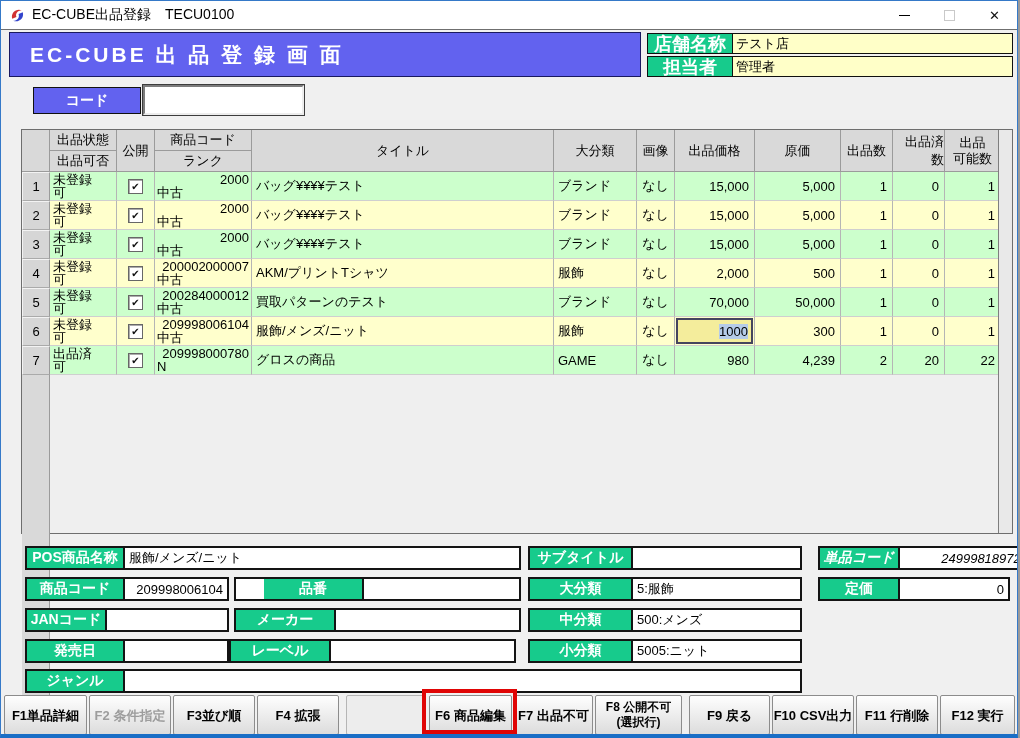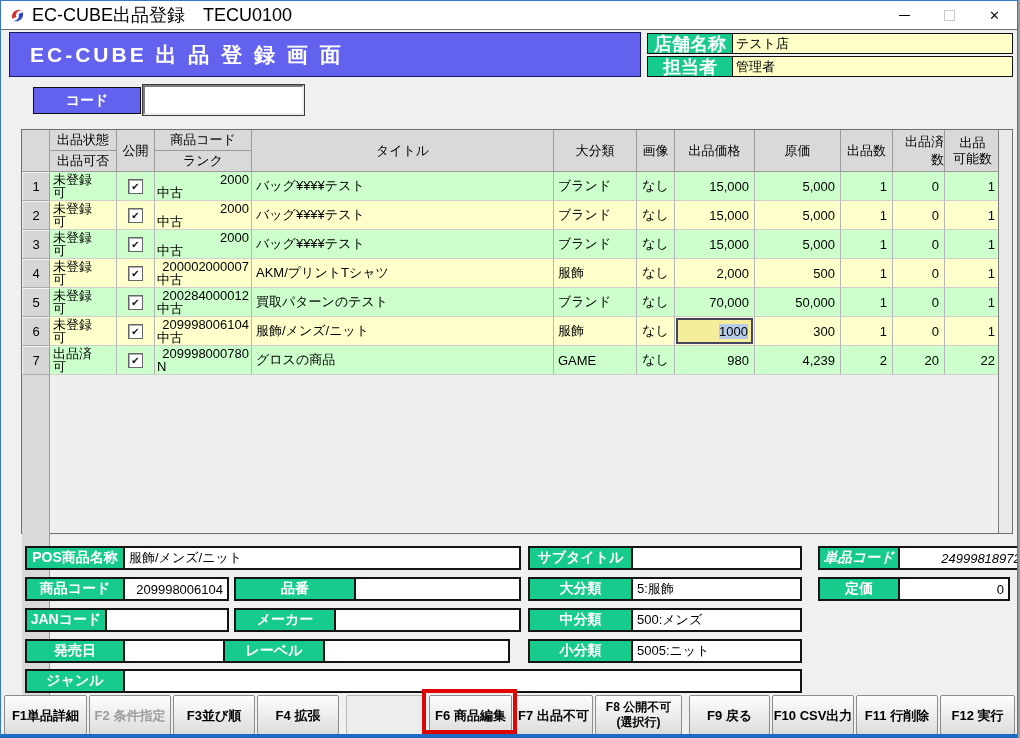--- a/index.html
+++ b/index.html
@@ -1,20 +1,20 @@
 <!DOCTYPE html>
 <html><head>
 <meta charset="utf-8">
 <style>
   html,body{margin:0;padding:0;background:#9a9a9a;font-family:"Liberation Sans","DejaVu Sans",sans-serif;}
   .window{position:relative;width:1016px;height:733px;background:#f0f0f0;border:1px solid #3579c8;border-bottom:4px solid #1a6ec6;overflow:hidden;}
   
   .titlebar{position:absolute;left:0;top:0;right:0;height:28px;background:#ffffff;border-bottom:1px solid #6f6f6f;display:flex;align-items:center;}
   .appicon{width:17px;height:17px;margin:0 6px 0 8px;}
-  .apptitle{font-size:18px;color:#000;text-align:right;}
+  .apptitle{font-size:14px;color:#000;text-align:right;}
   .winbtns{margin-left:auto;display:flex;height:100%;}
   .winbtn{width:45px;height:100%;display:flex;align-items:center;justify-content:center;}
   .glyph-min{width:11px;height:0;border-top:1px solid #000;}
   .glyph-max{width:9px;height:9px;border:1px solid #c9c9c9;}
   .glyph-close{font-size:13px;color:#111;line-height:1;}
   
   .hdr-panel{position:absolute;left:8px;top:31px;width:632px;height:45px;background:#6262ef;border:1px solid #191960;color:#fff;font-size:21px;font-weight:bold;letter-spacing:3px;display:flex;align-items:center;padding-left:20px;box-sizing:border-box;}
   .inforow{position:absolute;left:646px;width:366px;height:21px;display:flex;border:1px solid #101010;box-sizing:border-box;}
   .inforow .ilabel{width:84px;background:#17cb8c;color:#fff;font-size:18px;font-weight:bold;display:flex;align-items:center;justify-content:center;border-right:1px solid #101010;}
   .inforow .ivalue{flex:1;background:#ffffc8;font-size:13px;color:#000;display:flex;align-items:center;padding-left:3px;}
@@ -302,21 +302,21 @@
   <div class="fgroup" style="left:817px;top:545px;width:216px;font-style:italic;">
     <div class="flabel" style="width:80px;">単品コード</div>
     <div class="fvalue right">249998189727</div>
   </div>
 
   <div class="fgroup" style="left:24px;top:576px;width:204px;">
     <div class="flabel" style="width:98px;">商品コード</div>
     <div class="fvalue right">209998006104</div>
   </div>
   <div class="fgroup" style="left:233px;top:576px;width:287px;">
-    <div class="flabel" style="width:120px;">品番</div>
+    <div class="flabel" style="width:100px;margin-left:28px;">品番</div>
     <div class="fvalue"></div>
   </div>
   <div class="fgroup" style="left:527px;top:576px;width:274px;">
     <div class="flabel" style="width:103px;">大分類</div>
     <div class="fvalue">5:服飾</div>
   </div>
   <div class="fgroup" style="left:817px;top:576px;width:192px;">
     <div class="flabel" style="width:80px;">定価</div>
     <div class="fvalue right">0</div>
   </div>
@@ -331,21 +331,21 @@
   </div>
   <div class="fgroup" style="left:527px;top:607px;width:274px;">
     <div class="flabel" style="width:103px;">中分類</div>
     <div class="fvalue">500:メンズ</div>
   </div>
 
   <div class="fgroup" style="left:24px;top:638px;width:204px;">
     <div class="flabel" style="width:98px;">発売日</div>
     <div class="fvalue"></div>
   </div>
-  <div class="fgroup" style="left:222px;top:638px;width:287px;">
+  <div class="fgroup" style="left:228px;top:638px;width:287px;">
     <div class="flabel" style="width:100px;">レーベル</div>
     <div class="fvalue"></div>
   </div>
   <div class="fgroup" style="left:527px;top:638px;width:274px;">
     <div class="flabel" style="width:103px;">小分類</div>
     <div class="fvalue">5005:ニット</div>
   </div>
 
   <div class="fgroup" style="left:24px;top:668px;width:777px;">
     <div class="flabel" style="width:98px;">ジャンル</div>

